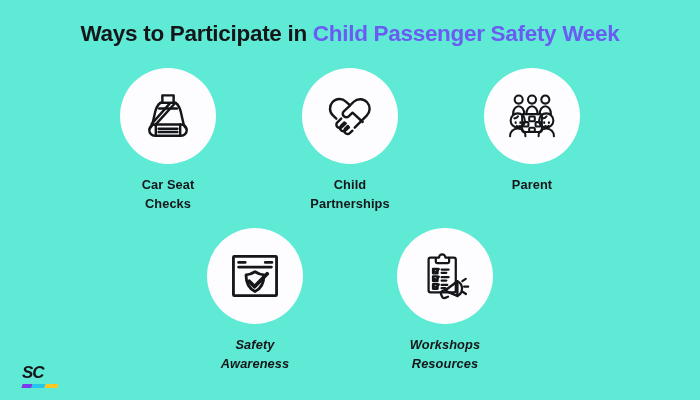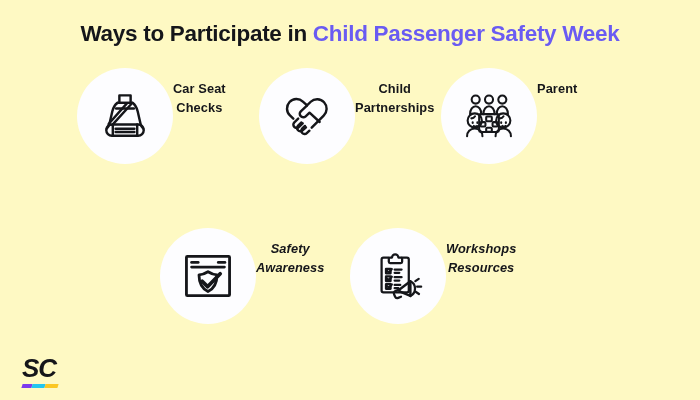--- a/index.html
+++ b/index.html
@@ -12,21 +12,21 @@
     height: 400px;
     overflow: hidden;
     background: #e7ebf7;
     font-family: "Liberation Sans", sans-serif;
     -webkit-font-smoothing: antialiased;
   }
   #infographic {
     position: relative;
     width: 700px;
     height: 400px;
-    background: #fef9c3;
+    background: #5eead4;
   }
 
   
   .title-wrap {
     position: absolute;
     top: 22px;
     left: 0;
     width: 700px;
     text-align: center;
   }
@@ -47,21 +47,22 @@
     width: 700px;
     display: flex;
     justify-content: center;
   }
   .row-1 { top: 68px; }
   .row-2 { top: 228px; font-style: italic; }
   .row-1 .item { width: 182px; }
   .row-2 .item { width: 190px; }
   .item {
     display: flex;
-    flex-direction: row;
+    flex-direction: column;
+    align-items: center;
   }
   .circle {
     width: 96px;
     height: 96px;
     border-radius: 50%;
     background: #fdfdff;
     display: flex;
     align-items: center;
     justify-content: center;
     flex: none;
@@ -82,21 +83,21 @@
   }
 
   
   .logo {
     position: absolute;
     left: 22px;
     bottom: 12px;
     width: 40px;
   }
   .logo-mark {
-    font-size: 26px;
+    font-size: 17px;
     font-weight: bold;
     font-style: italic;
     color: #15161a;
     letter-spacing: -1.2px;
     line-height: 1;
   }
   .logo-bar {
     display: flex;
     margin-top: 3px;
     height: 4px;

